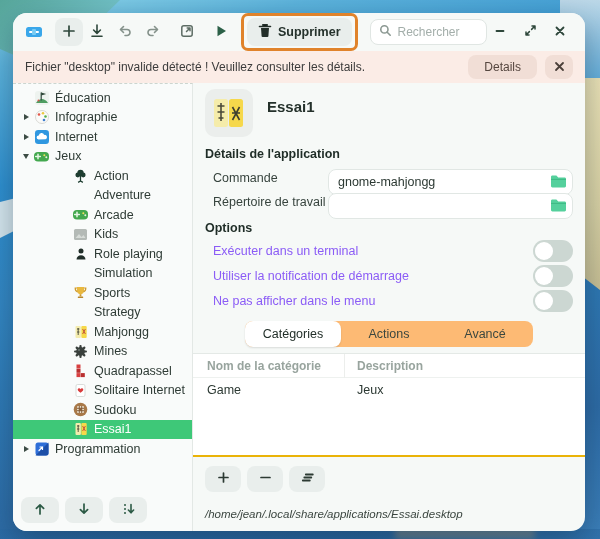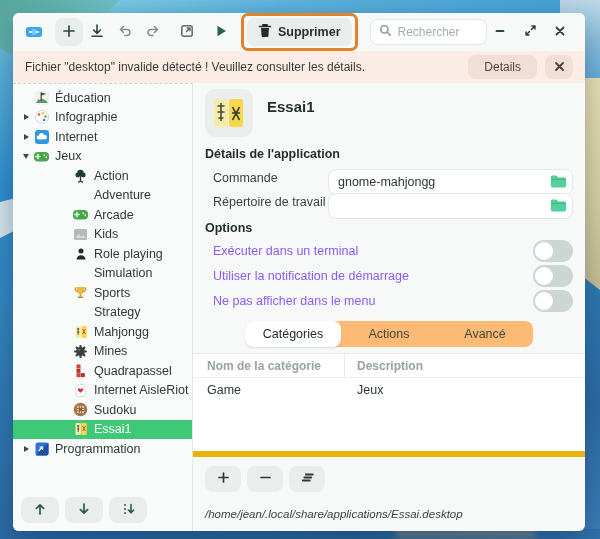--- a/index.html
+++ b/index.html
@@ -13,21 +13,21 @@
     background:linear-gradient(135deg,#57a79b,#7fcfdd); clip-path:polygon(0 0,100% 0,40% 100%,0 70%); }
   .wp-white-l { position:absolute; left:0; top:198px; width:16px; height:40px; background:#e9f1f2; opacity:.9; clip-path:polygon(0 10%,100% 0,100% 80%,0 100%); }
   .wp-sand-r { position:absolute; right:0; top:78px; width:22px; height:212px;
     background:linear-gradient(180deg,#ece3b6,#d9d2a4 60%,#c9c094); clip-path:polygon(20% 0,100% 0,100% 100%,0 92%); }
   .wp-blue-r { position:absolute; right:0; top:0; width:40px; height:90px; background:linear-gradient(180deg,#bcd8e8,#58a8d8); }
   .wp-sand-b { position:absolute; left:395px; bottom:0; width:140px; height:12px; background:#c8b183; filter:blur(3px); }
   .wp-dark-b { position:absolute; left:0; bottom:0; width:100%; height:10px; background:linear-gradient(90deg,#2a6aa4,#1f5c94 60%,#2a6aa4); opacity:.6; }
 
   
   .window { position:absolute; left:13px; top:13px; width:572px; height:518px;
-    background:#f6f9f7; border-radius:6px; box-shadow:0 10px 30px rgba(10,30,50,.35);
+    background:#f6f9f7; border-radius:14px; box-shadow:0 10px 30px rgba(10,30,50,.35);
     overflow:hidden; display:flex; flex-direction:column; }
 
   
   .headerbar { height:38px; flex:0 0 38px; display:flex; align-items:center; padding:0 12px; background:#f6f9f7; }
   .appicon { width:18px; height:18px; margin-right:12px; display:flex; align-items:center; }
   .tbtn { width:28px; height:28px; border:none; background:transparent; border-radius:8px;
     display:flex; align-items:center; justify-content:center; cursor:pointer; flex:0 0 auto; }
   .tbtn.bgbtn { background:#e9eeec; }
   .orange-wrap { border:3px solid #e0832b; border-radius:7px; padding:2px 3px; margin-left:6px; flex:0 0 auto; }
   .del-btn { display:flex; align-items:center; gap:6px; background:#e9eeec; border:none; border-radius:8px;
@@ -77,21 +77,21 @@
   .folder-btn { position:absolute; right:5px; top:4px; width:20px; height:18px; border:none; background:transparent; cursor:pointer; padding:0; display:flex; align-items:center; justify-content:center; }
   .opt-row { display:flex; align-items:center; margin-top:3px; height:22px; }
   .opt-row:first-of-type { margin-top:4px; }
   .opt-label { flex:1; font-size:12.5px; color:#8b5cf6; padding-left:8px; }
   .toggle { width:40px; height:22px; background:#ccd7d2; border-radius:11px; position:relative; cursor:pointer; flex:0 0 40px; }
   .toggle .knob { position:absolute; left:2px; top:2px; width:18px; height:18px; border-radius:50%; background:#ffffff; }
   .tabs { margin-top:9px; margin-left:40px; width:288px; height:26px; background:#fdba74; border-radius:8px; display:flex; }
   .tab { flex:1; display:flex; align-items:center; justify-content:center; font-size:12.5px; color:#3b473f; border-radius:8px; cursor:pointer; }
   .tab.active { background:#ffffff; box-shadow:0 1px 2px rgba(0,0,0,.12); color:#222f29; }
   .cat-table { margin-top:6px; margin-left:-12px; margin-right:-12px; background:#ffffff; height:104px;
-    border-top:1px solid #e4e9e6; border-bottom:6px solid #eab308; }
+    border-top:1px solid #e4e9e6; border-bottom:2px solid #eab308; }
   .tr { display:flex; height:24px; align-items:center; }
   .th { font-size:12px; font-weight:bold; color:#98a49e; }
   .td { font-size:12.5px; color:#2c3933; }
   .c1 { width:152px; flex:0 0 152px; padding-left:14px; }
   .thead { border-bottom:1px solid #eef1ef; }
   .thead .c1 { border-right:1px solid #eceeec; height:24px; display:flex; align-items:center; }
   .btn-row { margin-top:9px; display:flex; gap:6px; }
   .mbtn { width:36px; height:26px; background:#e9eeec; border:none; border-radius:8px; display:flex; align-items:center; justify-content:center; cursor:pointer; }
   .statusbar { margin-top:16px; font-size:11.5px; font-style:italic; color:#3a453f; }
 </style>
@@ -364,21 +364,21 @@
         <span class="tlabel">Quadrapassel</span>
       </div>
 
       <div class="trow lvl2">
         <span class="ticon">
             <svg width="15" height="15" viewBox="0 0 15 15">
               <rect x="3" y="1.5" width="9" height="12" rx="1.5" fill="#ffffff" stroke="#cfd4d0" stroke-width=".8"></rect>
               <path d="M7.5 6.2c-.8-1.5-2.8-.9-2.8.5 0 1.1 1.5 1.9 2.8 3 1.3-1.1 2.8-1.9 2.8-3 0-1.4-2-2-2.8-.5z" fill="#d93b3b"></path>
             </svg>
           </span>
-        <span class="tlabel">Internet AisleRiot</span>
+        <span class="tlabel">Solitaire Internet</span>
       </div>
 
       <div class="trow lvl2">
         <span class="ticon">
             <svg width="15" height="15" viewBox="0 0 15 15">
               <circle cx="7.5" cy="7.5" r="6.8" fill="#a87848"></circle>
               <rect x="4" y="4" width="7" height="7" rx="1" fill="#e8dcc8"></rect>
               <path d="M6.3 4v7M8.7 4v7M4 6.3h7M4 8.7h7" stroke="#7a5230" stroke-width=".9"></path>
               <rect x="6.3" y="6.3" width="2.4" height="2.4" fill="#8a5f38"></rect>
             </svg>

